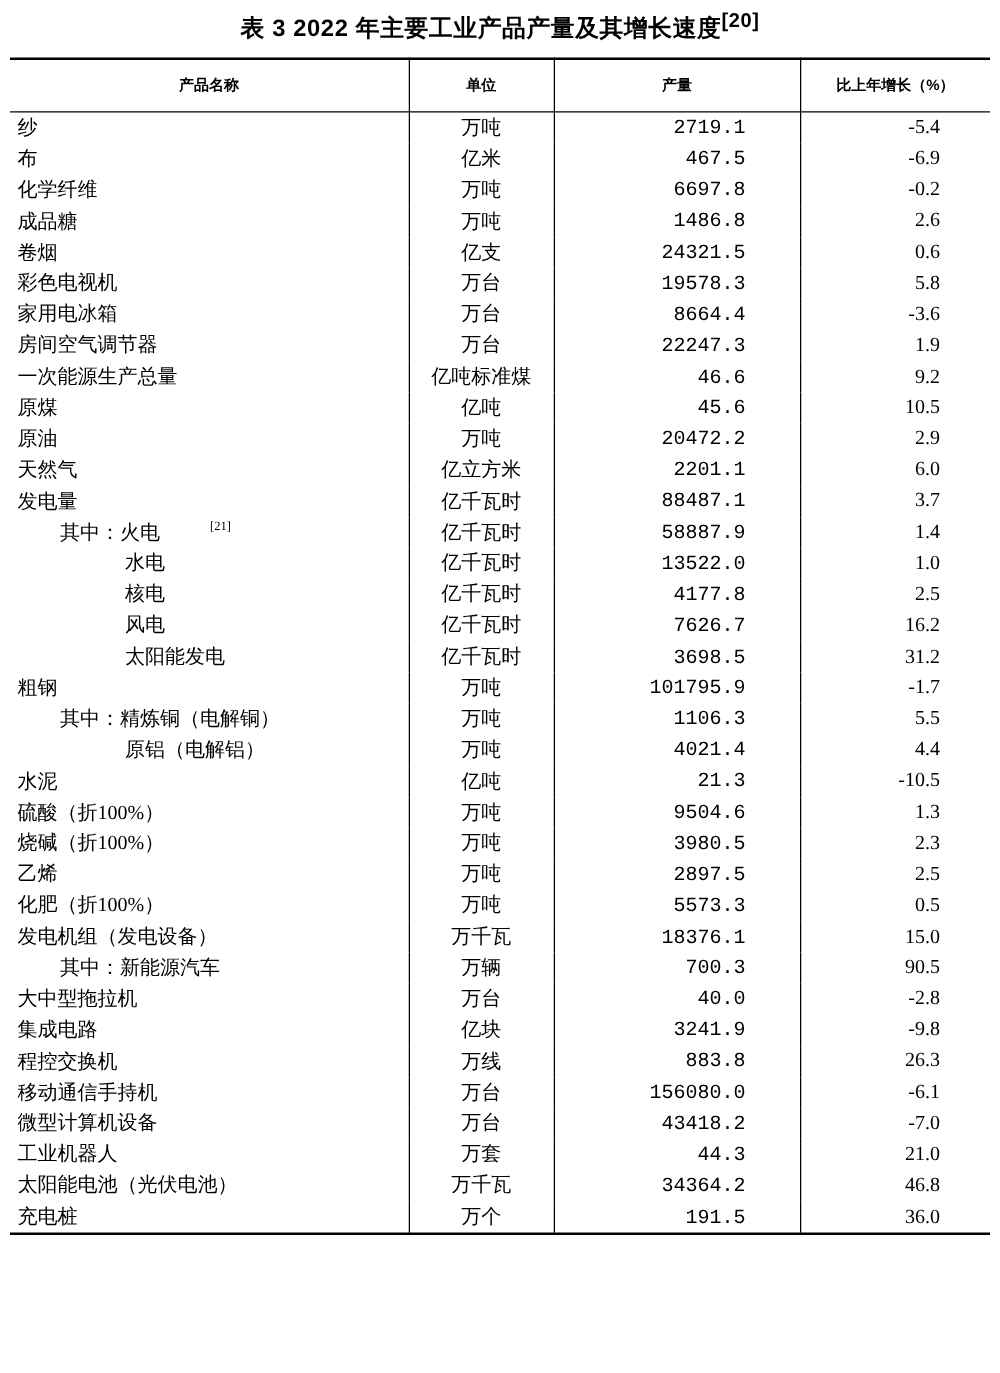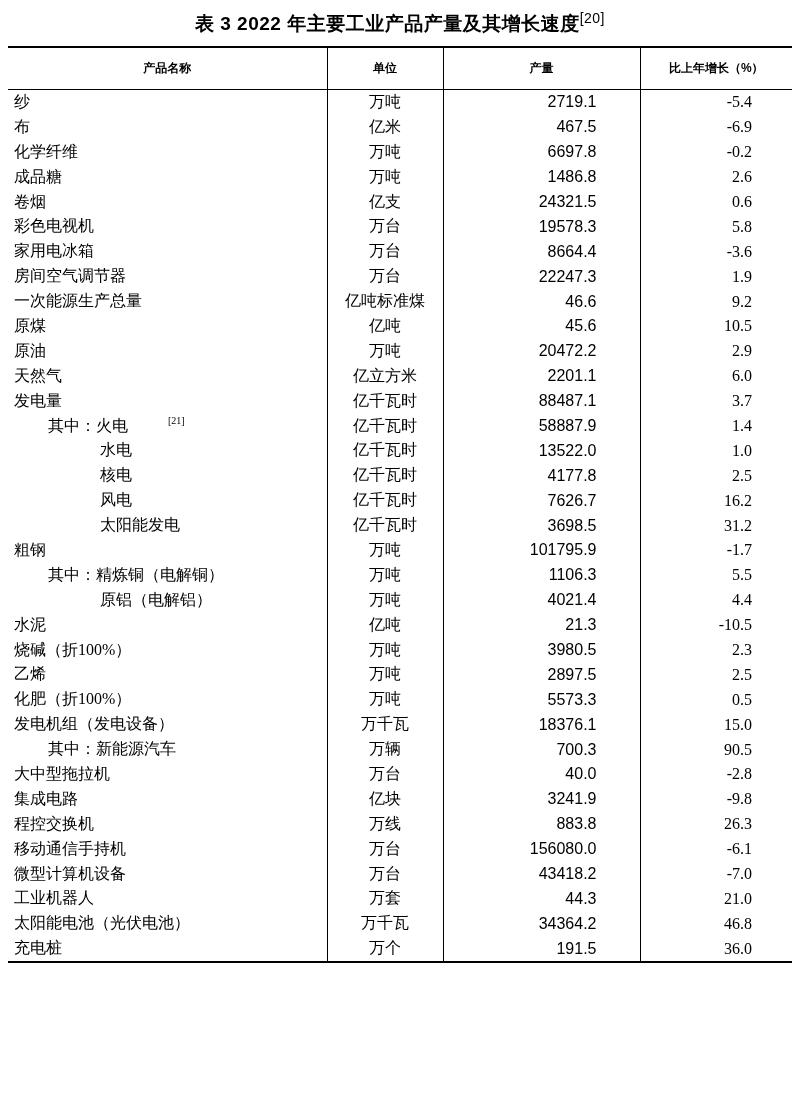--- a/index.html
+++ b/index.html
@@ -24,22 +24,22 @@
     padding-top: 11px;
     padding-bottom: 9px;
     text-align: center;
     font-family: "Liberation Sans", sans-serif;
     font-weight: 700;
     font-size: 19px;
     line-height: 26px;
     letter-spacing: 0.5px;
   }
   .doc-title sup {
-    font-size: 14px;
-    font-weight: 400;
+    font-size: 16px;
+    font-weight: 700;
     vertical-align: super;
     line-height: 0;
   }
   table.stat-table {
     width: 784px;
     margin: 0 auto;
     border-collapse: collapse;
     table-layout: fixed;
     border-top: 2.5px solid #000;
     border-bottom: 2.5px solid #000;
@@ -73,21 +73,21 @@
   td.name-cell sup {
     font-size: 10px;
     vertical-align: super;
     line-height: 0;
     padding-left: 40px;
   }
   td.unit-cell { text-align: center; }
   td.output-cell {
     text-align: right;
     padding-right: 43px;
-    font-family: Liberation Sans, sans-serif;
+    font-family: Liberation Mono, monospace;
     margin-left: 33px;
   }
   td.growth-cell {
     text-align: right;
     padding-right: 40px;
     font-family: "Liberation Serif", serif;
   }
 </style>
 </head>
 <body>
@@ -238,20 +238,26 @@
     <td class="output-cell">4021.4</td>
     <td class="growth-cell">4.4</td>
   </tr>
         <tr>
     <td class="name-cell ind0"><span>水泥</span><sup></sup></td>
     <td class="unit-cell">亿吨</td>
     <td class="output-cell">21.3</td>
     <td class="growth-cell">-10.5</td>
   </tr>
         <tr>
+    <td class="name-cell ind0"><span>硫酸（折100%）</span><sup></sup></td>
+    <td class="unit-cell">万吨</td>
+    <td class="output-cell">9504.6</td>
+    <td class="growth-cell">1.3</td>
+  </tr>
+        <tr>
     <td class="name-cell ind0"><span>烧碱（折100%）</span><sup></sup></td>
     <td class="unit-cell">万吨</td>
     <td class="output-cell">3980.5</td>
     <td class="growth-cell">2.3</td>
   </tr>
         <tr>
     <td class="name-cell ind0"><span>乙烯</span><sup></sup></td>
     <td class="unit-cell">万吨</td>
     <td class="output-cell">2897.5</td>
     <td class="growth-cell">2.5</td>

